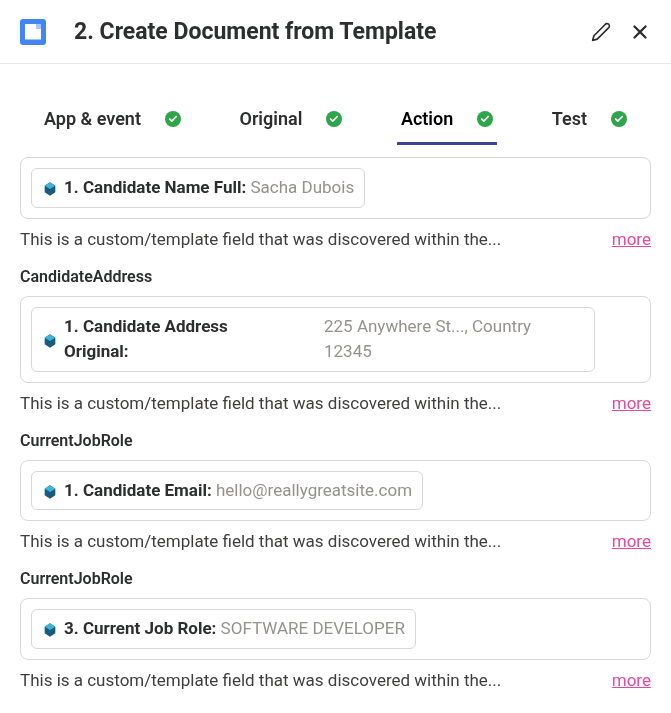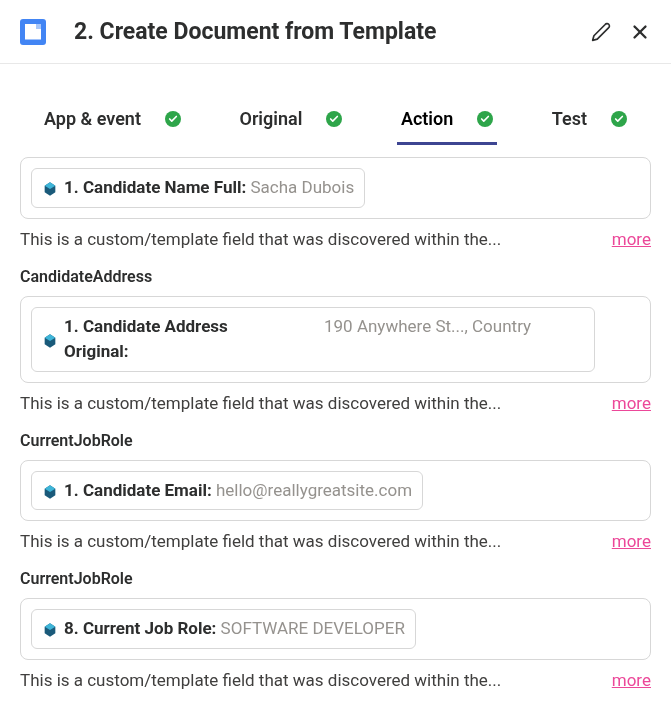--- a/index.html
+++ b/index.html
@@ -257,24 +257,25 @@
     <span class="field-label">CandidateAddress</span>
     <div class="field-box">
       <div class="pill">
         <svg class="pill-icon" viewBox="0 0 24 24">
             <path fill="#1a5a7a" d="M12 2 L20 7 L20 17 L12 22 L4 17 L4 7 Z"></path>
             <path fill="#3eb5d8" d="M12 2 L20 7 L12 12 L4 7 Z"></path>
           </svg>
         <div class="pill-text" style="width:520px;">
           <div style="display:flex; justify-content:space-between;">
             <span class="pill-label">1. Candidate Address</span>
-            <span class="pill-value" style="width:260px;">190 Anywhere St..., Country</span>
+            <span class="pill-value" style="width:260px;">225 Anywhere St..., Country</span>
           </div>
           <div style="display:flex; justify-content:space-between;">
             <span class="pill-label">Original:</span>
+            <span class="pill-value" style="width:260px;">12345</span>
           </div>
         </div>
       </div>
     </div>
     <div class="help-row">
       <span class="help-text">This is a custom/template field that was discovered within the...</span>
       <span class="more-link">more</span>
     </div>
   </div>
 
@@ -300,21 +301,21 @@
 
   <div class="field-group">
     <span class="field-label">CurrentJobRole</span>
     <div class="field-box">
       <div class="pill">
         <svg class="pill-icon" viewBox="0 0 24 24">
             <path fill="#1a5a7a" d="M12 2 L20 7 L20 17 L12 22 L4 17 L4 7 Z"></path>
             <path fill="#3eb5d8" d="M12 2 L20 7 L12 12 L4 7 Z"></path>
           </svg>
         <span class="pill-text">
-          <span class="pill-label">8. Current Job Role:</span>
+          <span class="pill-label">3. Current Job Role:</span>
           <span class="pill-value">SOFTWARE DEVELOPER</span>
         </span>
       </div>
     </div>
     <div class="help-row">
       <span class="help-text">This is a custom/template field that was discovered within the...</span>
       <span class="more-link">more</span>
     </div>
   </div>
 

